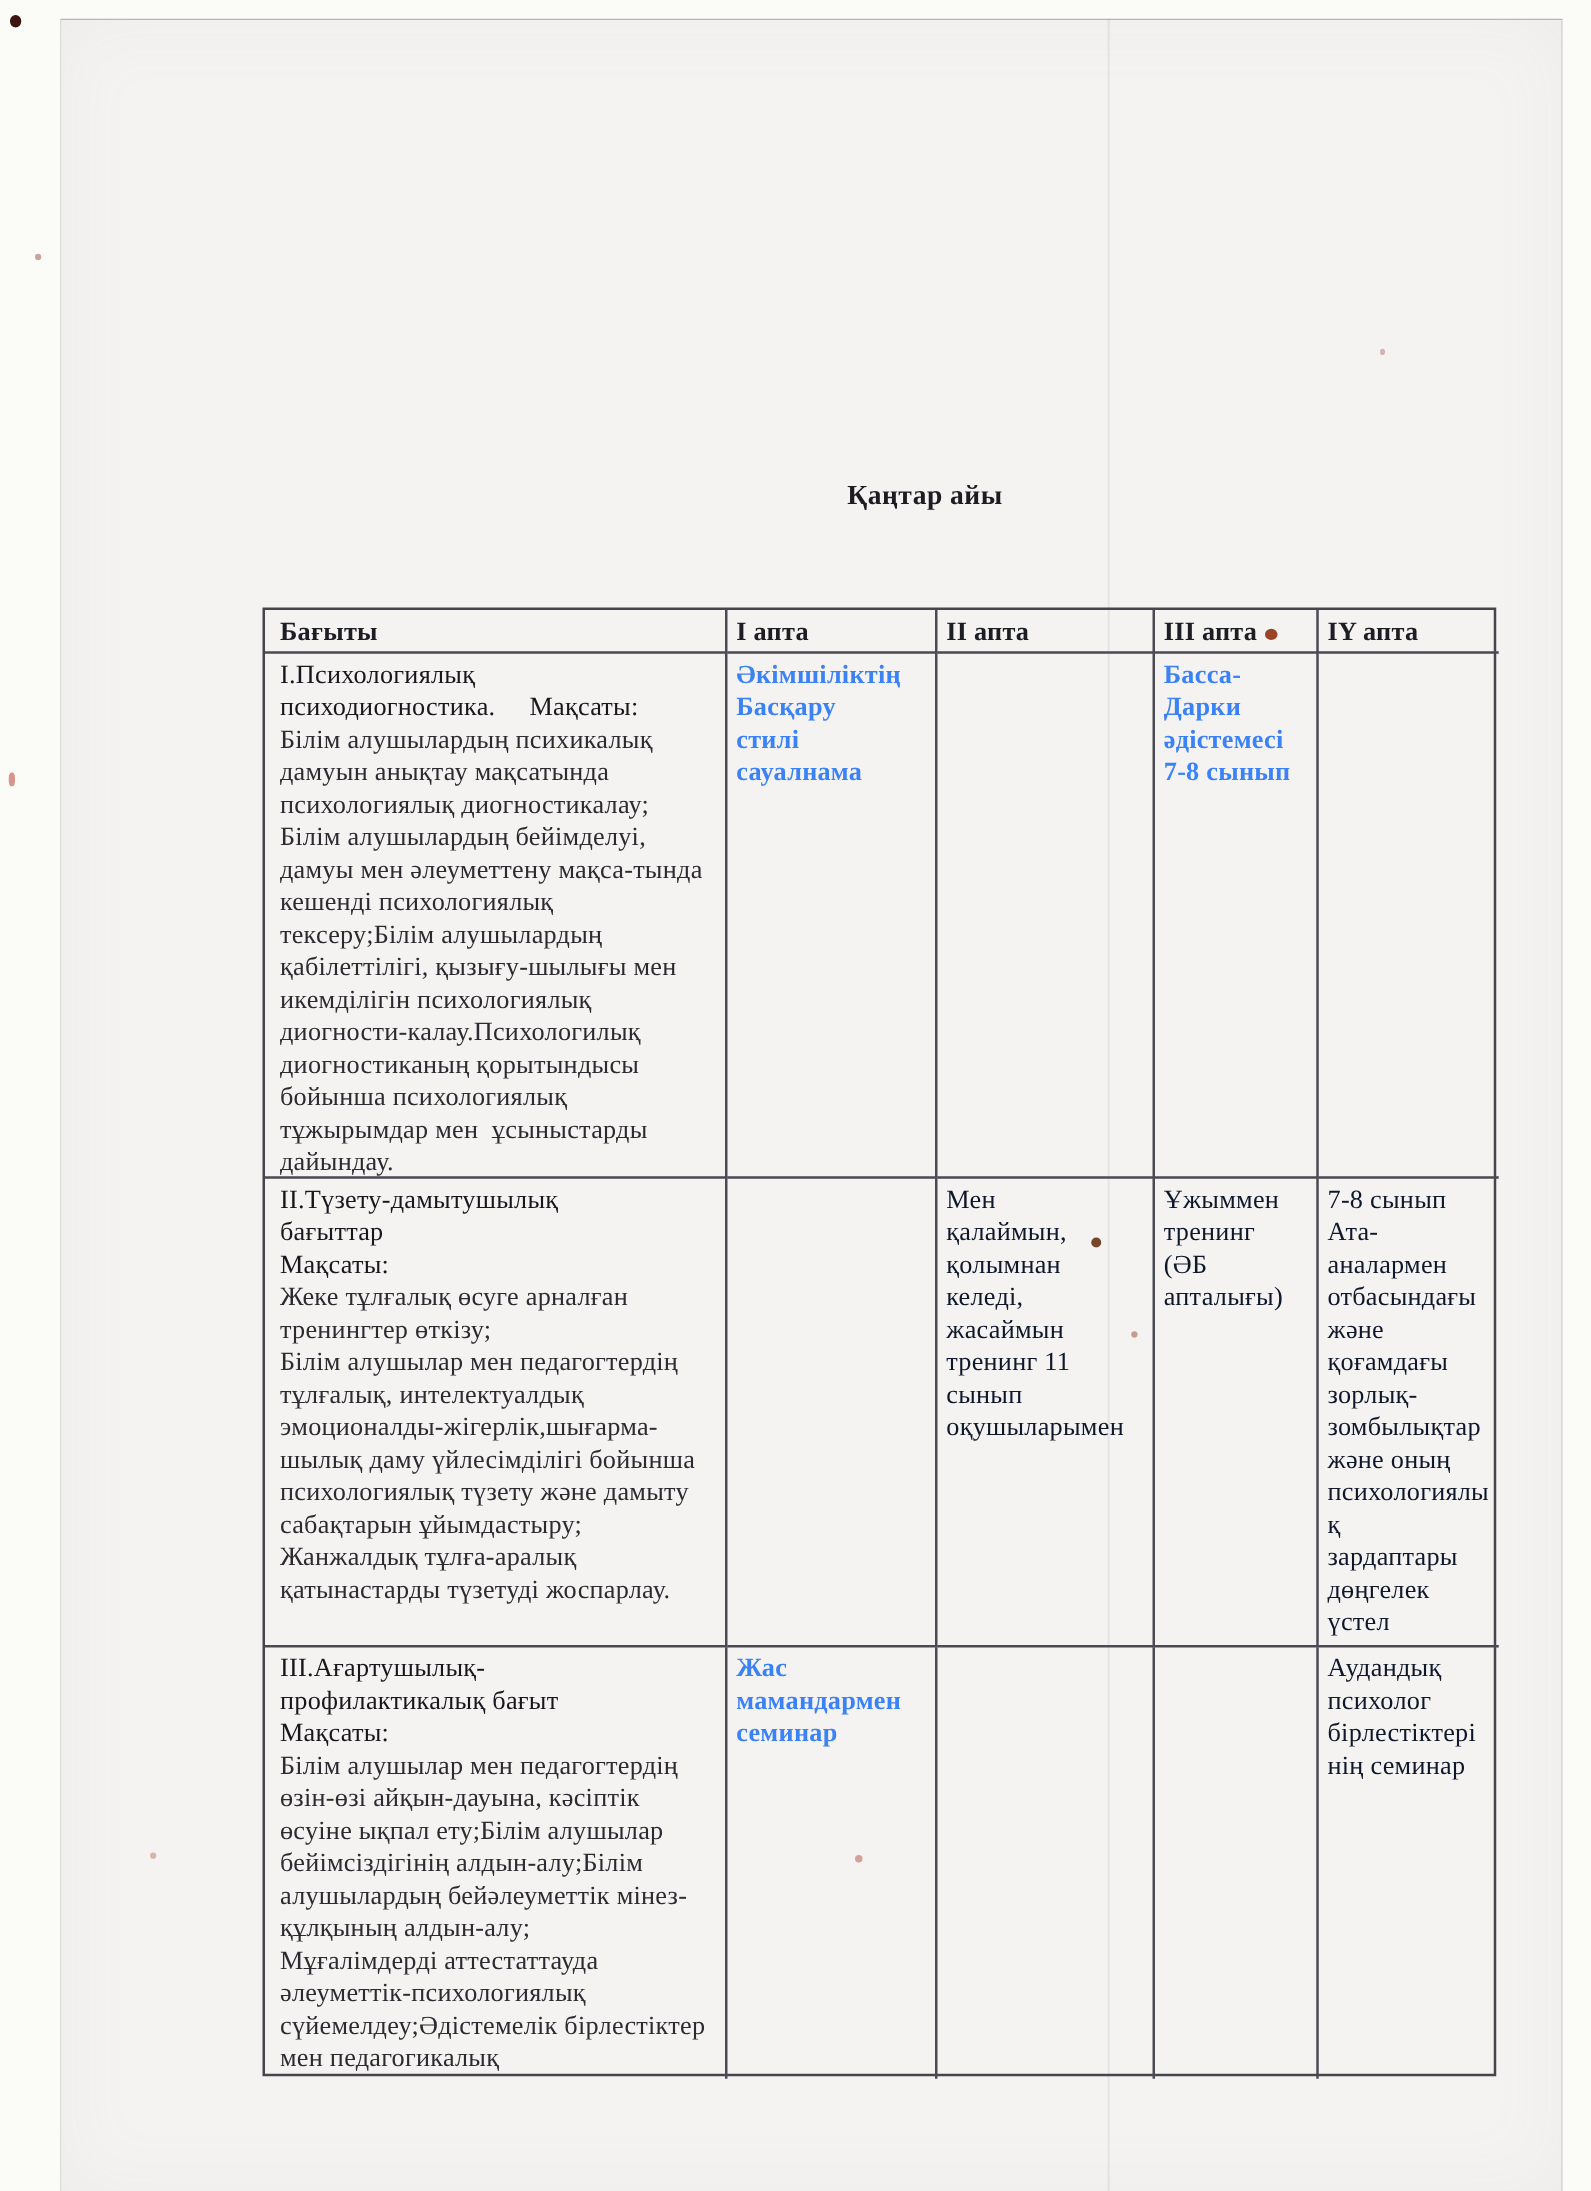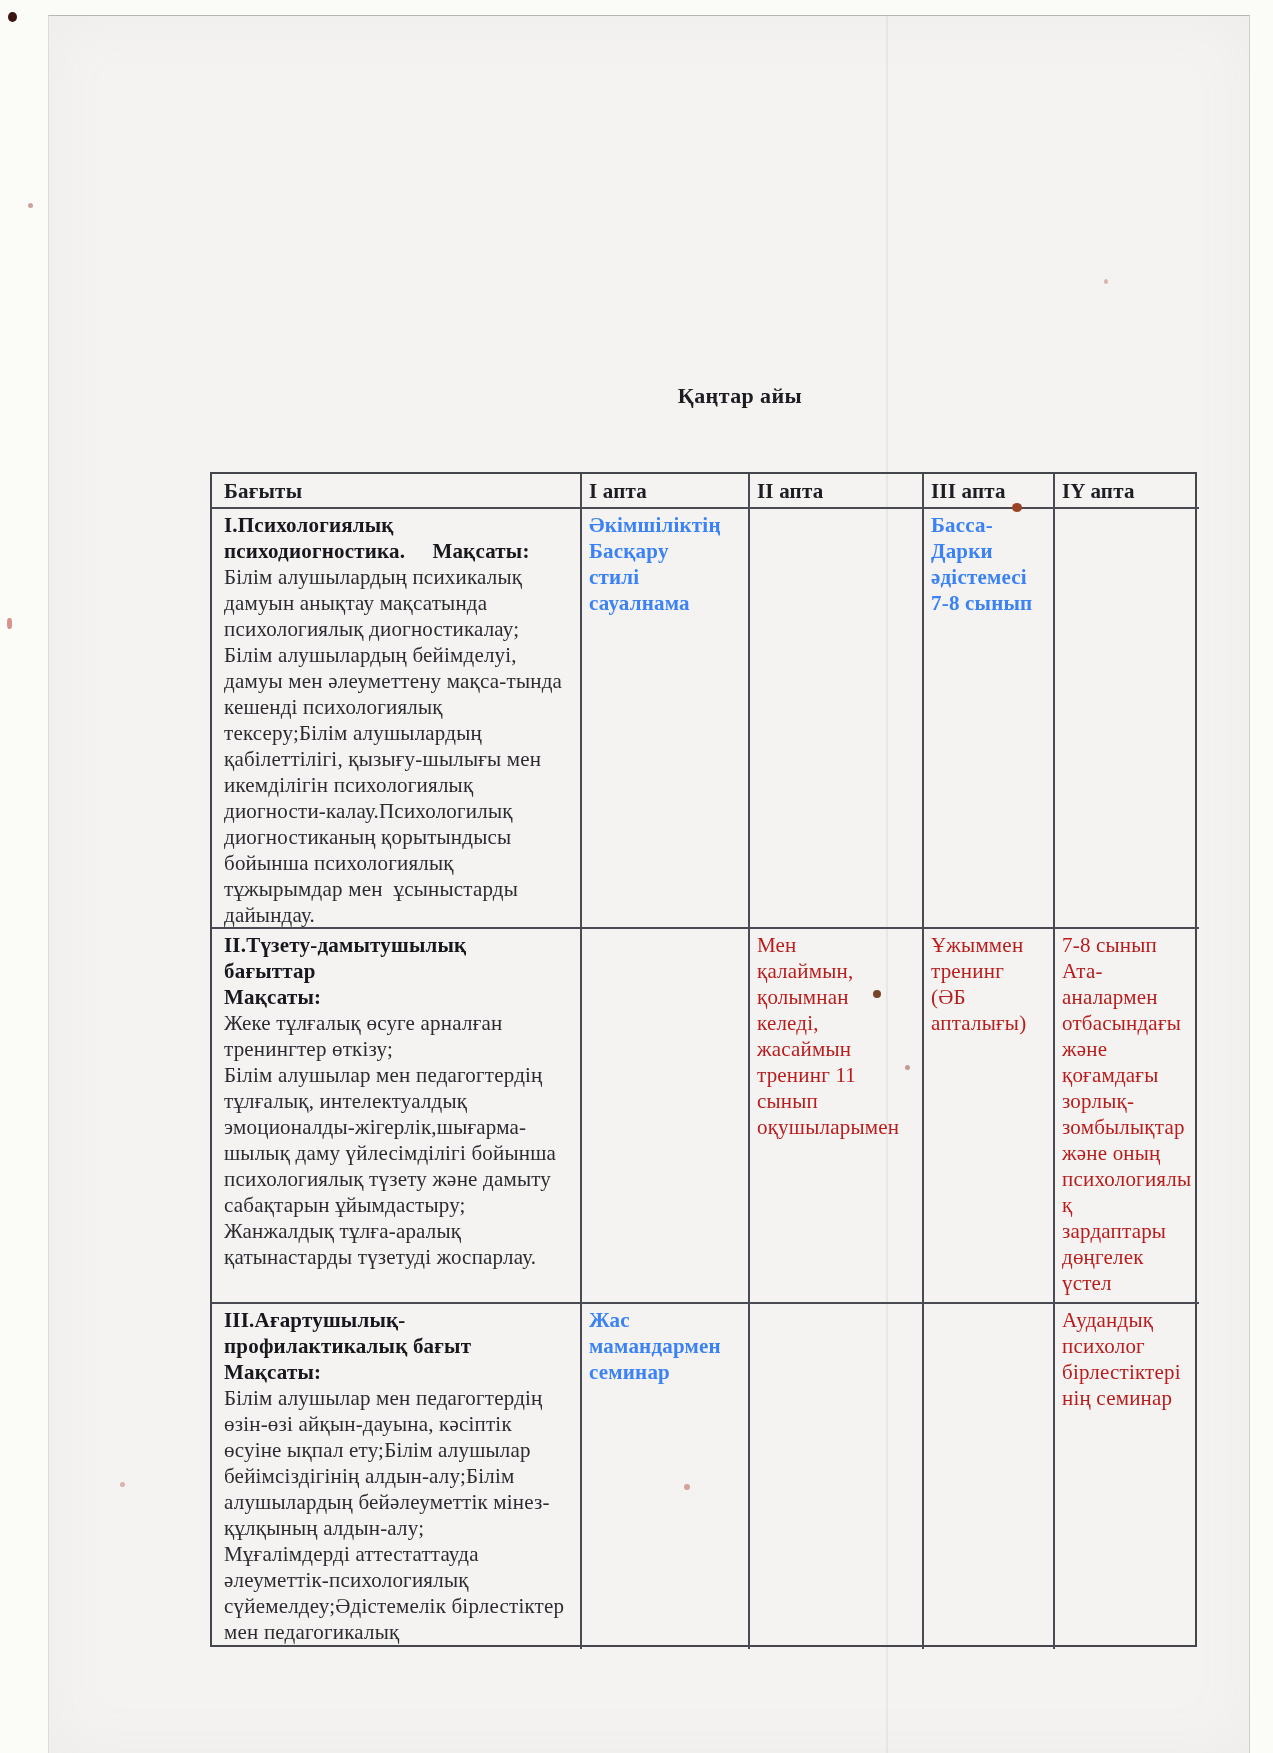--- a/index.html
+++ b/index.html
@@ -20,21 +20,21 @@
   .fold-line{
     position:absolute;left:886px;top:15px;width:2px;height:1738px;
     background:rgba(130,130,155,0.10);
   }
   .doc-title{
     position:absolute;left:560px;top:383px;width:360px;
     text-align:center;font-size:22px;font-weight:bold;
     letter-spacing:0.4px;color:#1c1c22;
   }
   .sched-table{
-    position:absolute;left:210px;top:472px;width:987px;height:1175px;
+    position:absolute;left:210px;top:486px;width:987px;height:1175px;
     display:grid;
     grid-template-columns:370px 168px 174px 131px 144px;
     grid-template-rows:35px 420px 375px 345px;
     border:2px solid #45454c;
     box-sizing:border-box;
   }
   .cell{
     box-sizing:border-box;
     border-right:2px solid #4a4a52;
     border-bottom:2px solid #4a4a52;
@@ -45,28 +45,28 @@
   }
   .cell.lastcol{border-right:none;}
   .cell.lastrow{border-bottom:none;}
   .cell.hdr{
     font-weight:bold;text-align:left;
     padding-top:4px;font-size:21px;color:#1d1d24;
   }
   .cell.hdr.first{text-align:left;padding-left:12px;}
   .cell.dir{padding-left:12px;padding-right:10px;}
   .dir-title{
-    display:block;font-weight:bold;color:#17171d;
+    display:block;font-weight:normal;color:#17171d;
     white-space:pre-wrap;overflow-wrap:break-word;
   }
   .dir-body{
     display:block;white-space:pre-wrap;overflow-wrap:break-word;color:#2b2b31;
   }
   .wk{
-    display:block;white-space:pre-wrap;overflow-wrap:break-word;color:#b91c1c;
+    display:block;white-space:pre-wrap;overflow-wrap:break-word;color:#0f172a;
   }
   .cell.bold .wk{font-weight:bold;color:#3b82f6;}
   .speck{position:absolute;border-radius:50%;}
 </style>
 </head>
 <body>
 
 <div class="paper"></div>
 <div class="fold-line"></div>
 

